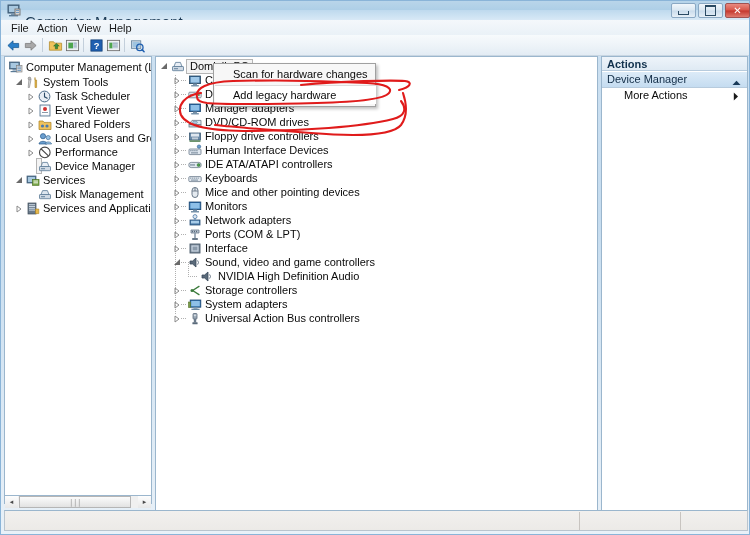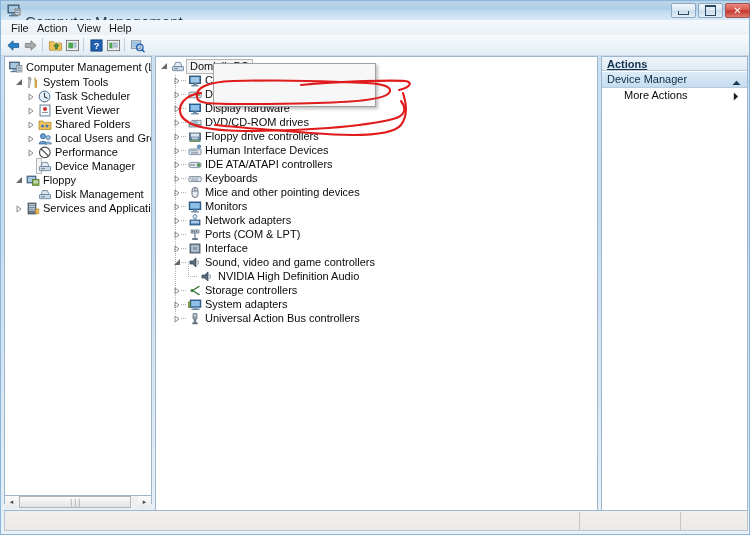--- a/index.html
+++ b/index.html
@@ -96,21 +96,21 @@
   #sb-right{right:0;}
   #sb-thumb{position:absolute;left:14px;top:0;width:112px;height:12px;
     background:linear-gradient(to bottom,#fbfbfb,#e2e2e2);border:1px solid #b5b5b5;box-sizing:border-box;
     display:flex;align-items:center;justify-content:center;}
   #sb-thumb .grip{font-size:8px;color:#9a9a9a;letter-spacing:0px;}
   
   #actions-header{
     position:absolute;left:0;top:0;width:145px;height:14px;
     background:linear-gradient(to bottom,#eef4fa,#dfeaf4);
     border-bottom:1px solid #b7cbdd;
-    font-weight:bold;font-size:11px;padding:1px 0 0 5px;box-sizing:border-box;color:#11314d;text-decoration:underline;
+    font-weight:bold;font-size:11px;padding:1px 0 0 5px;box-sizing:border-box;color:#11314d;
   }
   #actions-section{
     position:absolute;left:0;top:15px;width:145px;height:15px;
     background:linear-gradient(to bottom,#dcebf8,#c5dcf0);
     border-bottom:1px solid #b7cbdd;
   }
   #actions-section .lbl{position:absolute;left:5px;top:1px;font-size:11px;color:#102b45;}
   #actions-section .chev{position:absolute;right:6px;top:4px;}
   #more-actions{position:absolute;left:0;top:31px;width:145px;height:14px;}
   #more-actions .lbl{position:absolute;left:22px;top:1px;font-size:11px;color:#0a0a0a;}
@@ -334,21 +334,21 @@
             <path d="M1 6 L7 6 L7 0 Z" fill="#6a6a6a"></path>
           </svg>
       </span>
       <svg class="ticon" style="left:11px" viewBox="0 0 14 13">
         <rect x="1" y="2" width="9" height="7" fill="#5a7a96" stroke="#3c5a74" stroke-width="0.7"></rect>
         <rect x="2" y="3" width="7" height="5" fill="#a8c8e0"></rect>
         <rect x="6.5" y="5.5" width="6.5" height="5.8" fill="#7aa84a" stroke="#4a7020" stroke-width="0.7"></rect>
         <rect x="7.5" y="6.6" width="4.5" height="0.9" fill="#ffffff"></rect>
         <rect x="7.5" y="8.4" width="4.5" height="0.9" fill="#ffffff"></rect>
       </svg>
-      <span class="tlabel" style="left:28px">Floppy</span>
+      <span class="tlabel" style="left:28px">Services</span>
     </div>
 
     <div class="trow" style="left:33px;top:131px;">
       <svg class="ticon" style="left:0px" viewBox="0 0 14 13">
         <rect x="1.5" y="6.5" width="11" height="4.2" rx="0.6" fill="#cfd9e4" stroke="#5a7a96" stroke-width="0.8"></rect>
         <path d="M3 6.5 L4.6 2.6 L9.4 2.6 L11 6.5 Z" fill="#dde6ef" stroke="#5a7a96" stroke-width="0.8"></path>
         <rect x="3" y="8" width="4" height="1.3" fill="#7a94ab"></rect>
       </svg>
       <span class="tlabel" style="left:17px">Disk Management</span>
     </div>
@@ -435,21 +435,21 @@
             <path d="M2 1 L6 4 L2 7 Z" fill="none" stroke="#8a8a8a" stroke-width="1"></path>
           </svg>
       </span>
       <div class="doth" style="left:8px;top:6px;width:6px;"></div>
       <svg class="ticon" style="left:15px" viewBox="0 0 14 13">
         <rect x="1.5" y="2" width="11" height="7.6" fill="#2a6aa6" stroke="#1a4570" stroke-width="0.8"></rect>
         <rect x="2.6" y="3" width="8.8" height="5.6" fill="#8ec0e8"></rect>
         <rect x="5" y="9.6" width="4" height="1.6" fill="#7a94ab"></rect>
         <rect x="3.2" y="11.2" width="7.6" height="1.2" fill="#5a7a96"></rect>
       </svg>
-      <span class="tlabel" style="left:32px">Display hardware</span>
+      <span class="tlabel" style="left:32px">Manager adapters</span>
     </div>
 
     <div class="trow" style="left:17px;top:59px;">
       <span class="exp">
         <svg width="8" height="8" viewBox="0 0 8 8">
             <path d="M2 1 L6 4 L2 7 Z" fill="none" stroke="#8a8a8a" stroke-width="1"></path>
           </svg>
       </span>
       <div class="doth" style="left:8px;top:6px;width:6px;"></div>
       <svg class="ticon" style="left:15px" viewBox="0 0 14 13">
@@ -676,20 +676,22 @@
         <rect x="4.4" y="10.2" width="5.2" height="2" rx="0.5" fill="#5a6a7a"></rect>
         <rect x="5.9" y="2.6" width="0.9" height="1.6" fill="#e4eaf0"></rect>
         <rect x="7.3" y="2.6" width="0.9" height="1.6" fill="#e4eaf0"></rect>
       </svg>
       <span class="tlabel" style="left:32px">Universal Action Bus controllers</span>
     </div>
 
   </div>
 
   <div id="ctxmenu">
+    <div class="ctxitem" id="ctx-1">Scan for hardware changes</div>
+    <div class="ctxitem" id="ctx-2">Add legacy hardware</div>
   </div>
 
   <div id="pane-right">
     <div id="actions-header">Actions</div>
 
     <div id="actions-section">
       <span class="lbl">Device Manager</span>
       <span class="chev">
         <svg width="9" height="6" viewBox="0 0 9 6">
             <path d="M0.5 5 L4.5 0.8 L8.5 5 Z" fill="#1a3a58"></path>

